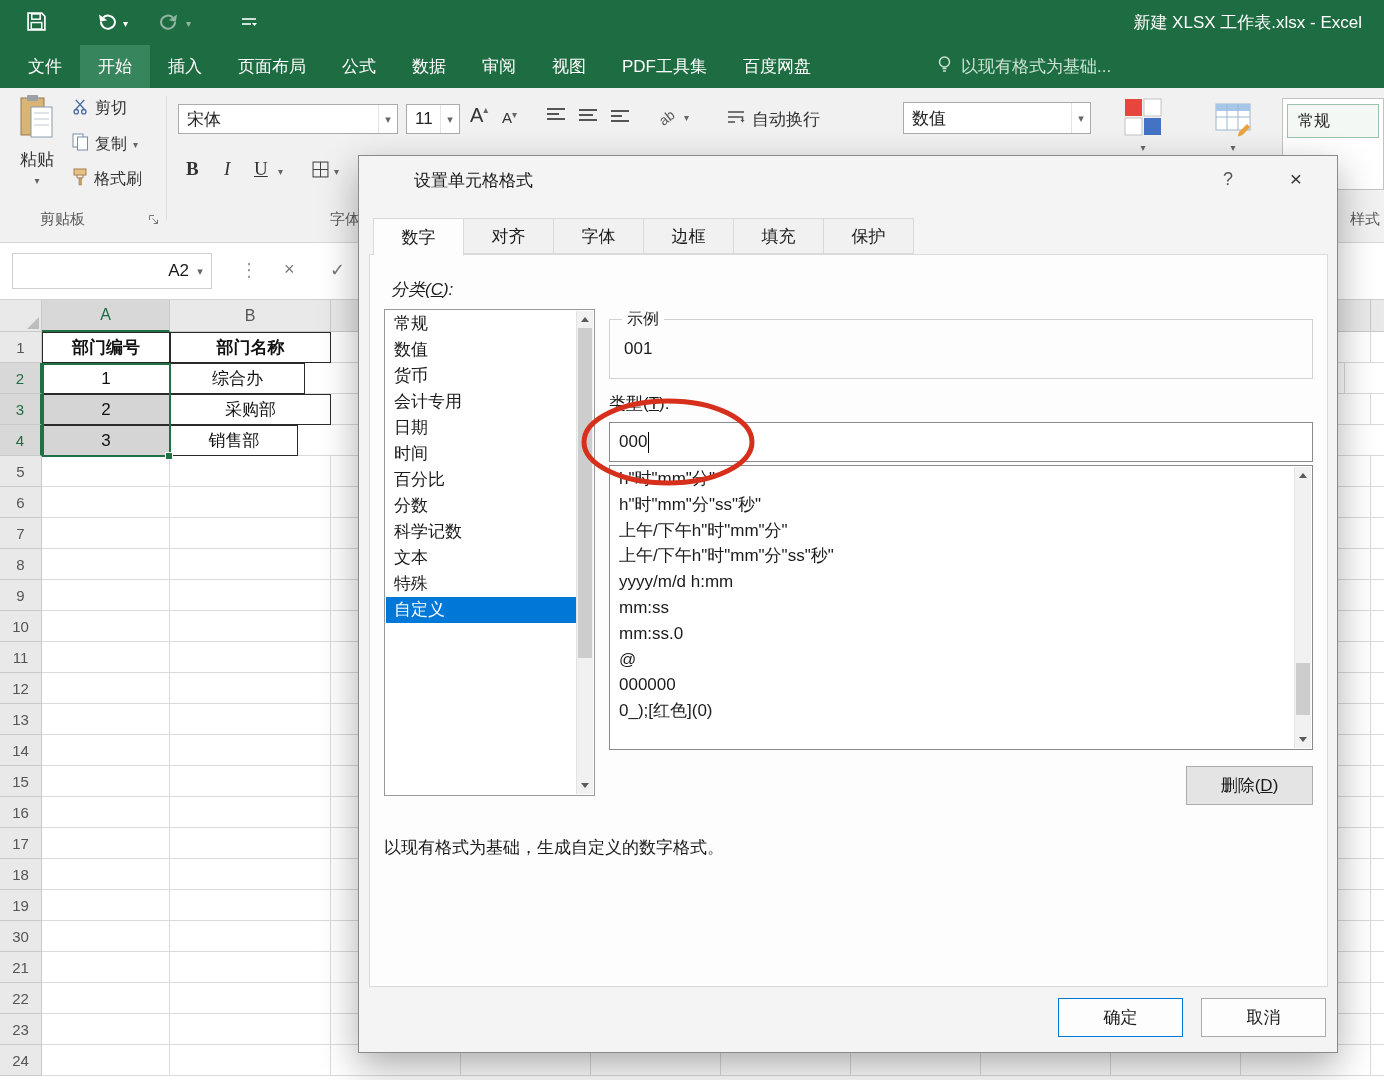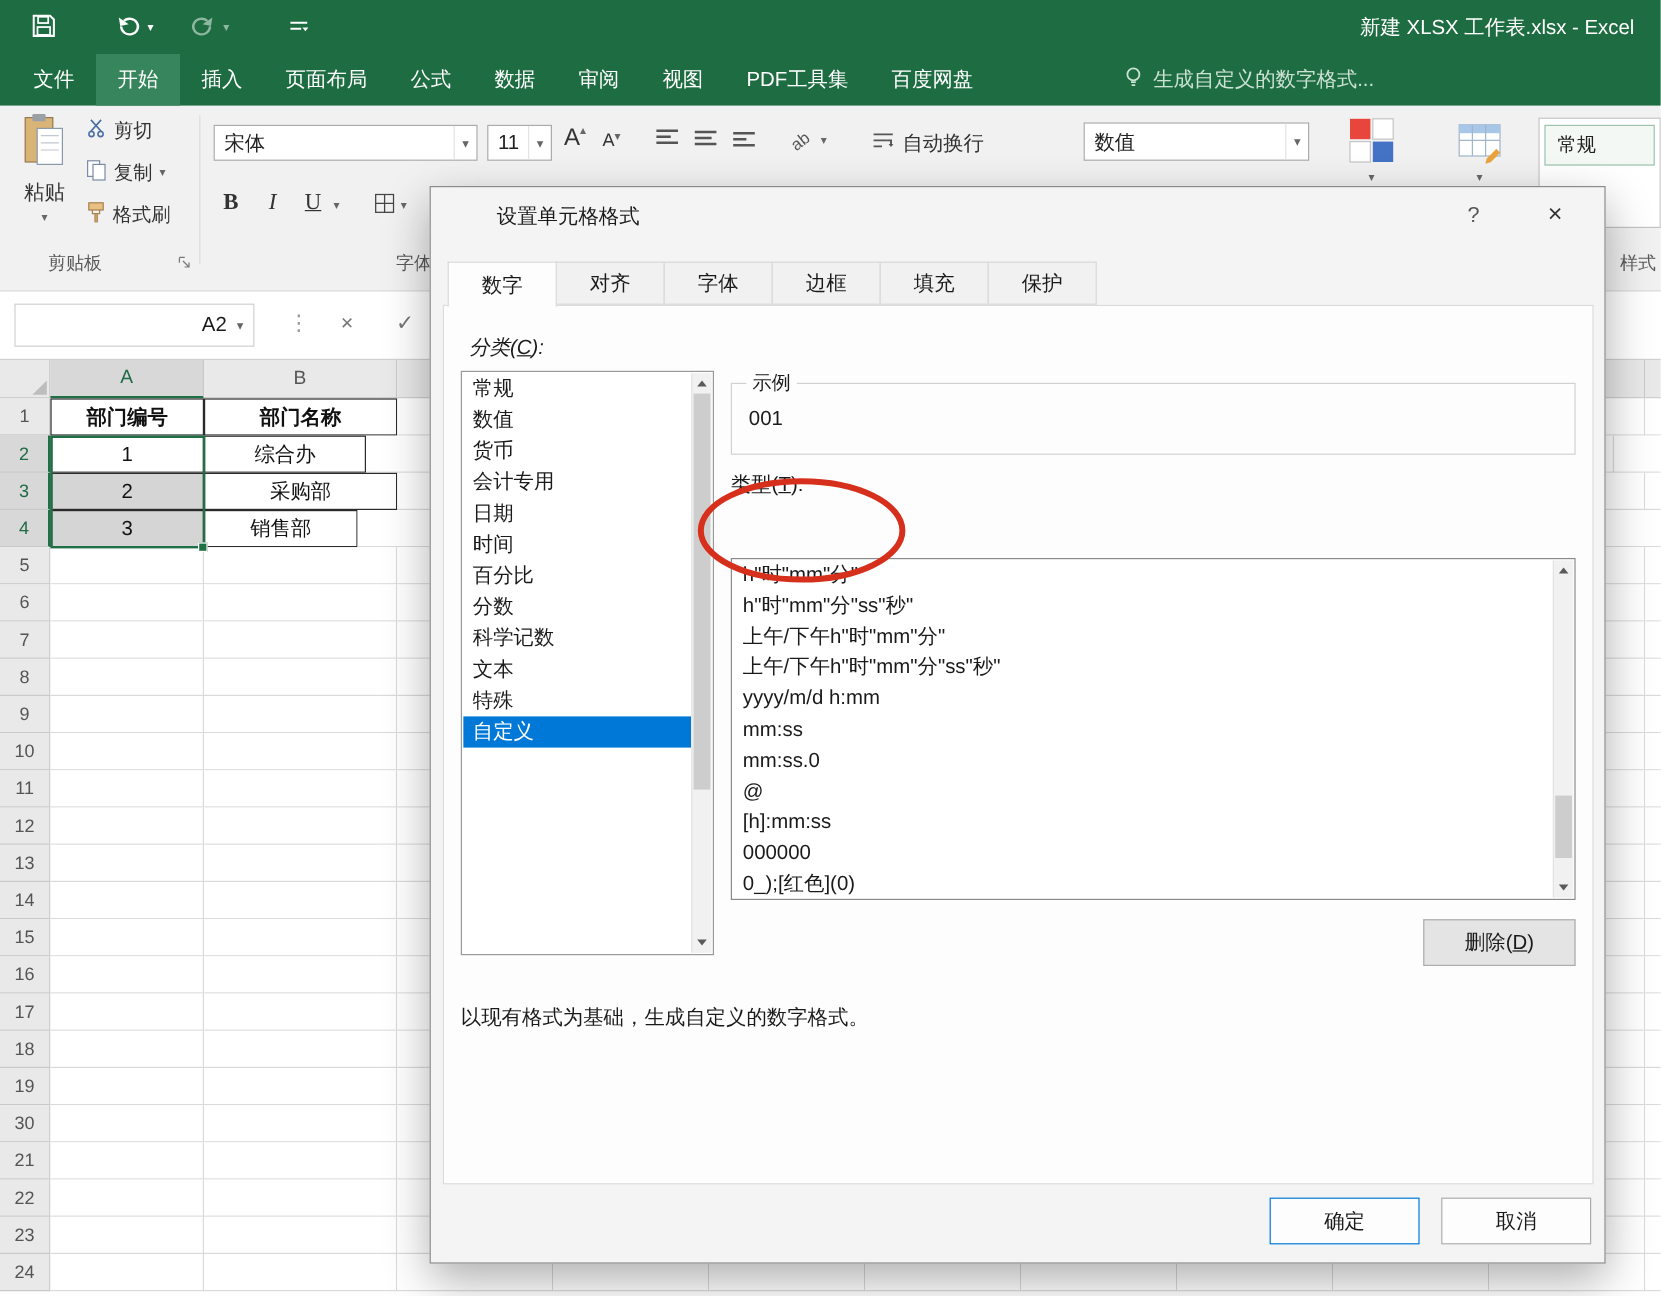--- a/index.html
+++ b/index.html
@@ -145,21 +145,21 @@
   </div>
 <div class="abs" style="left:920px;top:45px;height:43px;z-index:11;display:flex;align-items:center;">
   <span class="tellme">
     <span>
       <svg width="17" height="18" viewBox="0 0 17 18">
           <circle cx="8.5" cy="7" r="5" fill="none" stroke="#CBE2D5" stroke-width="1.5"></circle>
           <line x1="6.5" y1="13.5" x2="10.5" y2="13.5" stroke="#CBE2D5" stroke-width="1.5"></line>
           <line x1="7" y1="16" x2="10" y2="16" stroke="#CBE2D5" stroke-width="1.5"></line>
         </svg>
     </span>
-    <span>生成自定义的数字格式...</span>
+    <span>以现有格式为基础...</span>
   </span>
 </div>
 
 <div class="ribbon">
 
   <div class="abs" style="left:8px;top:6px;width:58px;height:104px;display:flex;flex-direction:column;align-items:center;justify-content:flex-start;gap:4px;">
     <span>
       <svg width="34" height="46" viewBox="0 0 34 46">
           <rect x="1" y="4" width="23" height="37" fill="#D9B477" stroke="#96ku763F" stroke-width="1"></rect>
           <rect x="1" y="4" width="23" height="37" fill="#D9B477" stroke="#97784F" stroke-width="1"></rect>
@@ -730,32 +730,35 @@
 
   <div class="sample-box">
     <span class="sample-legend">示例</span>
     <span class="sample-value">001</span>
   </div>
 
   <div class="dlg-label" style="left:250px;top:236px;">
     <span>类型(</span><span class="hotkey">T</span><span>):</span>
   </div>
 
+  <div class="type-input">
+    <span>000</span>
+    <span class="caret-bar"></span>
+  </div>
 
   <div class="fmt-list">
     <div class="fmt-items">
         <div class="fmt-item">h"时"mm"分"</div>
         <div class="fmt-item">h"时"mm"分"ss"秒"</div>
         <div class="fmt-item">上午/下午h"时"mm"分"</div>
         <div class="fmt-item">上午/下午h"时"mm"分"ss"秒"</div>
         <div class="fmt-item">yyyy/m/d h:mm</div>
         <div class="fmt-item">mm:ss</div>
         <div class="fmt-item">mm:ss.0</div>
         <div class="fmt-item">@</div>
-        <div class="fmt-item">[h]:mm:ss</div>
         <div class="fmt-item">000000</div>
         <div class="fmt-item">0_);[红色](0)</div>
       </div>
     <div class="vscroll">
       <div class="sb-up">
           <div class="tri-up"></div>
         </div>
       <div class="sb-thumb" style="top:196px;height:52px;"></div>
       <div class="sb-down">
           <div class="tri-down"></div>

